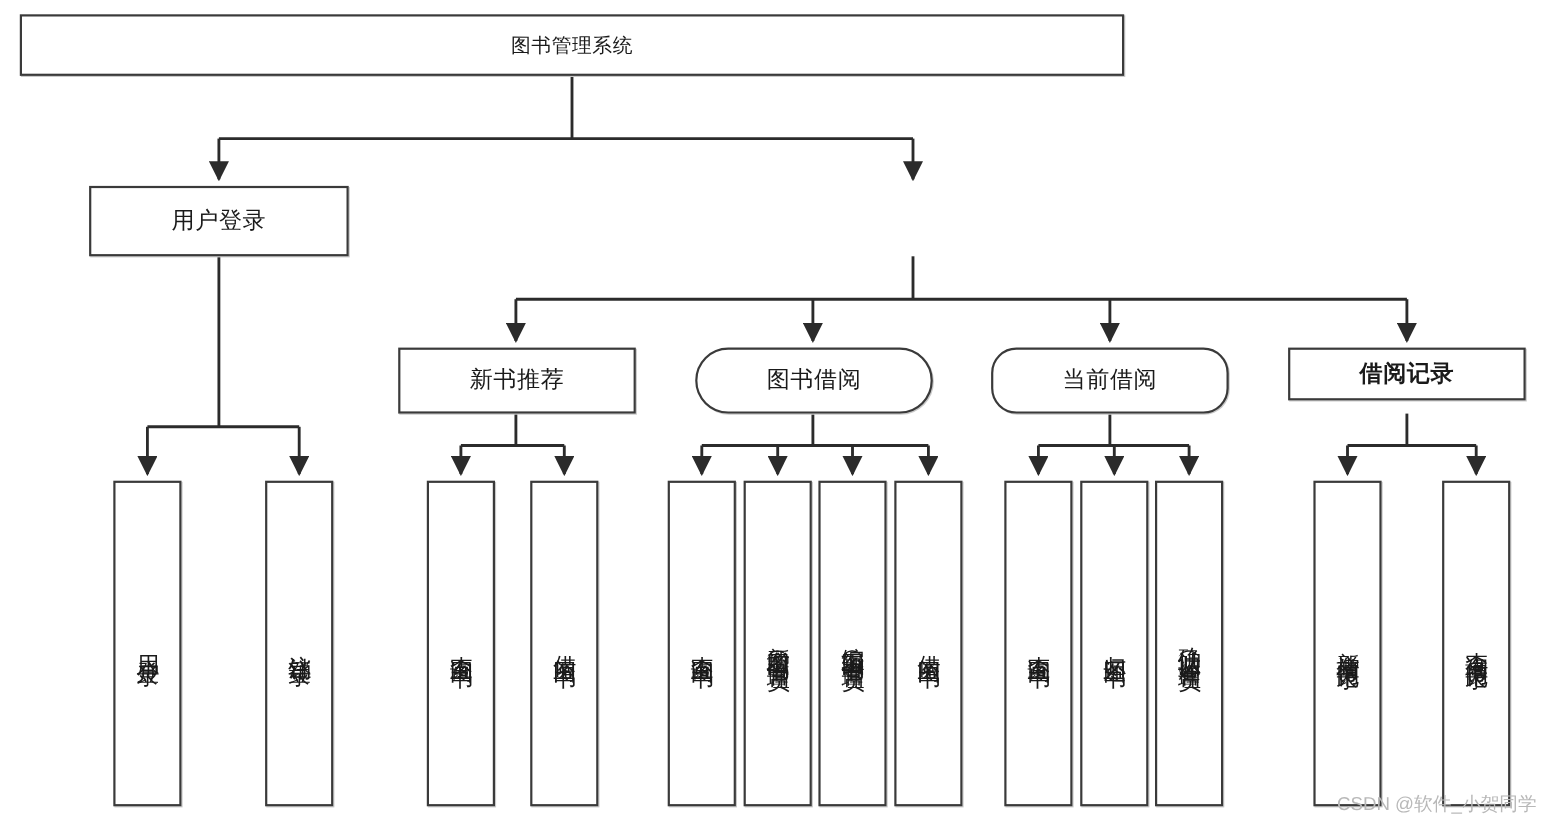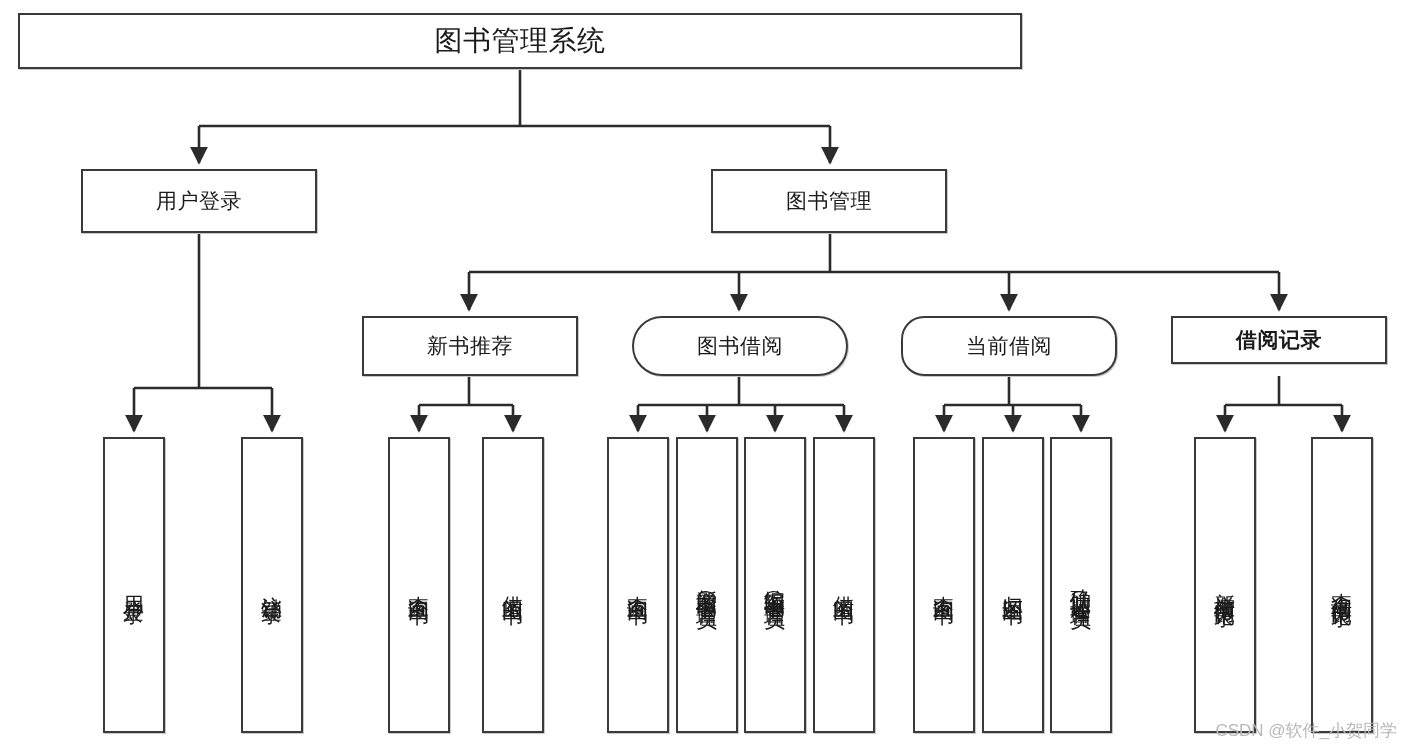--- a/index.html
+++ b/index.html
@@ -40,21 +40,21 @@
   .node .label {
     color: #1a1a1a;
     letter-spacing: 0.5px;
     white-space: nowrap;
     line-height: 1.15;
   }
   .node.horiz .label {
     font-size: 21px;
   }
   .node.root .label {
-    font-size: 28px;
+    font-size: 18px;
   }
   .node.leaf {
     align-items: center;
     justify-content: center;
     padding: 6px 0;
   }
   .node.leaf .label {
     writing-mode: vertical-rl;
     text-orientation: upright;
     font-size: 21px;
@@ -129,23 +129,20 @@
     </g>
   </svg>
 
   <div class="node root horiz" style="left:18px; top:13px; width:1004px; height:56px;">
     <span class="label">图书管理系统</span>
   </div>
 
   <div class="node horiz" style="left:81px; top:169px; width:236px; height:64px;">
     <span class="label">用户登录</span>
   </div>
-  <div class="node horiz" style="left:711px; top:169px; width:236px; height:64px;">
-    <span class="label">图书管理</span>
-  </div>
 
   <div class="node horiz" style="left:362px; top:316px; width:216px; height:60px;justify-content:center;">
     <span class="label">新书推荐</span>
   </div>
   <div class="node horiz" style="left:632px; top:316px; width:216px; height:60px;border-radius:30px;">
     <span class="label">图书借阅</span>
   </div>
   <div class="node horiz" style="left:901px; top:316px; width:216px; height:60px;border-radius:23px;">
     <span class="label">当前借阅</span>
   </div>

